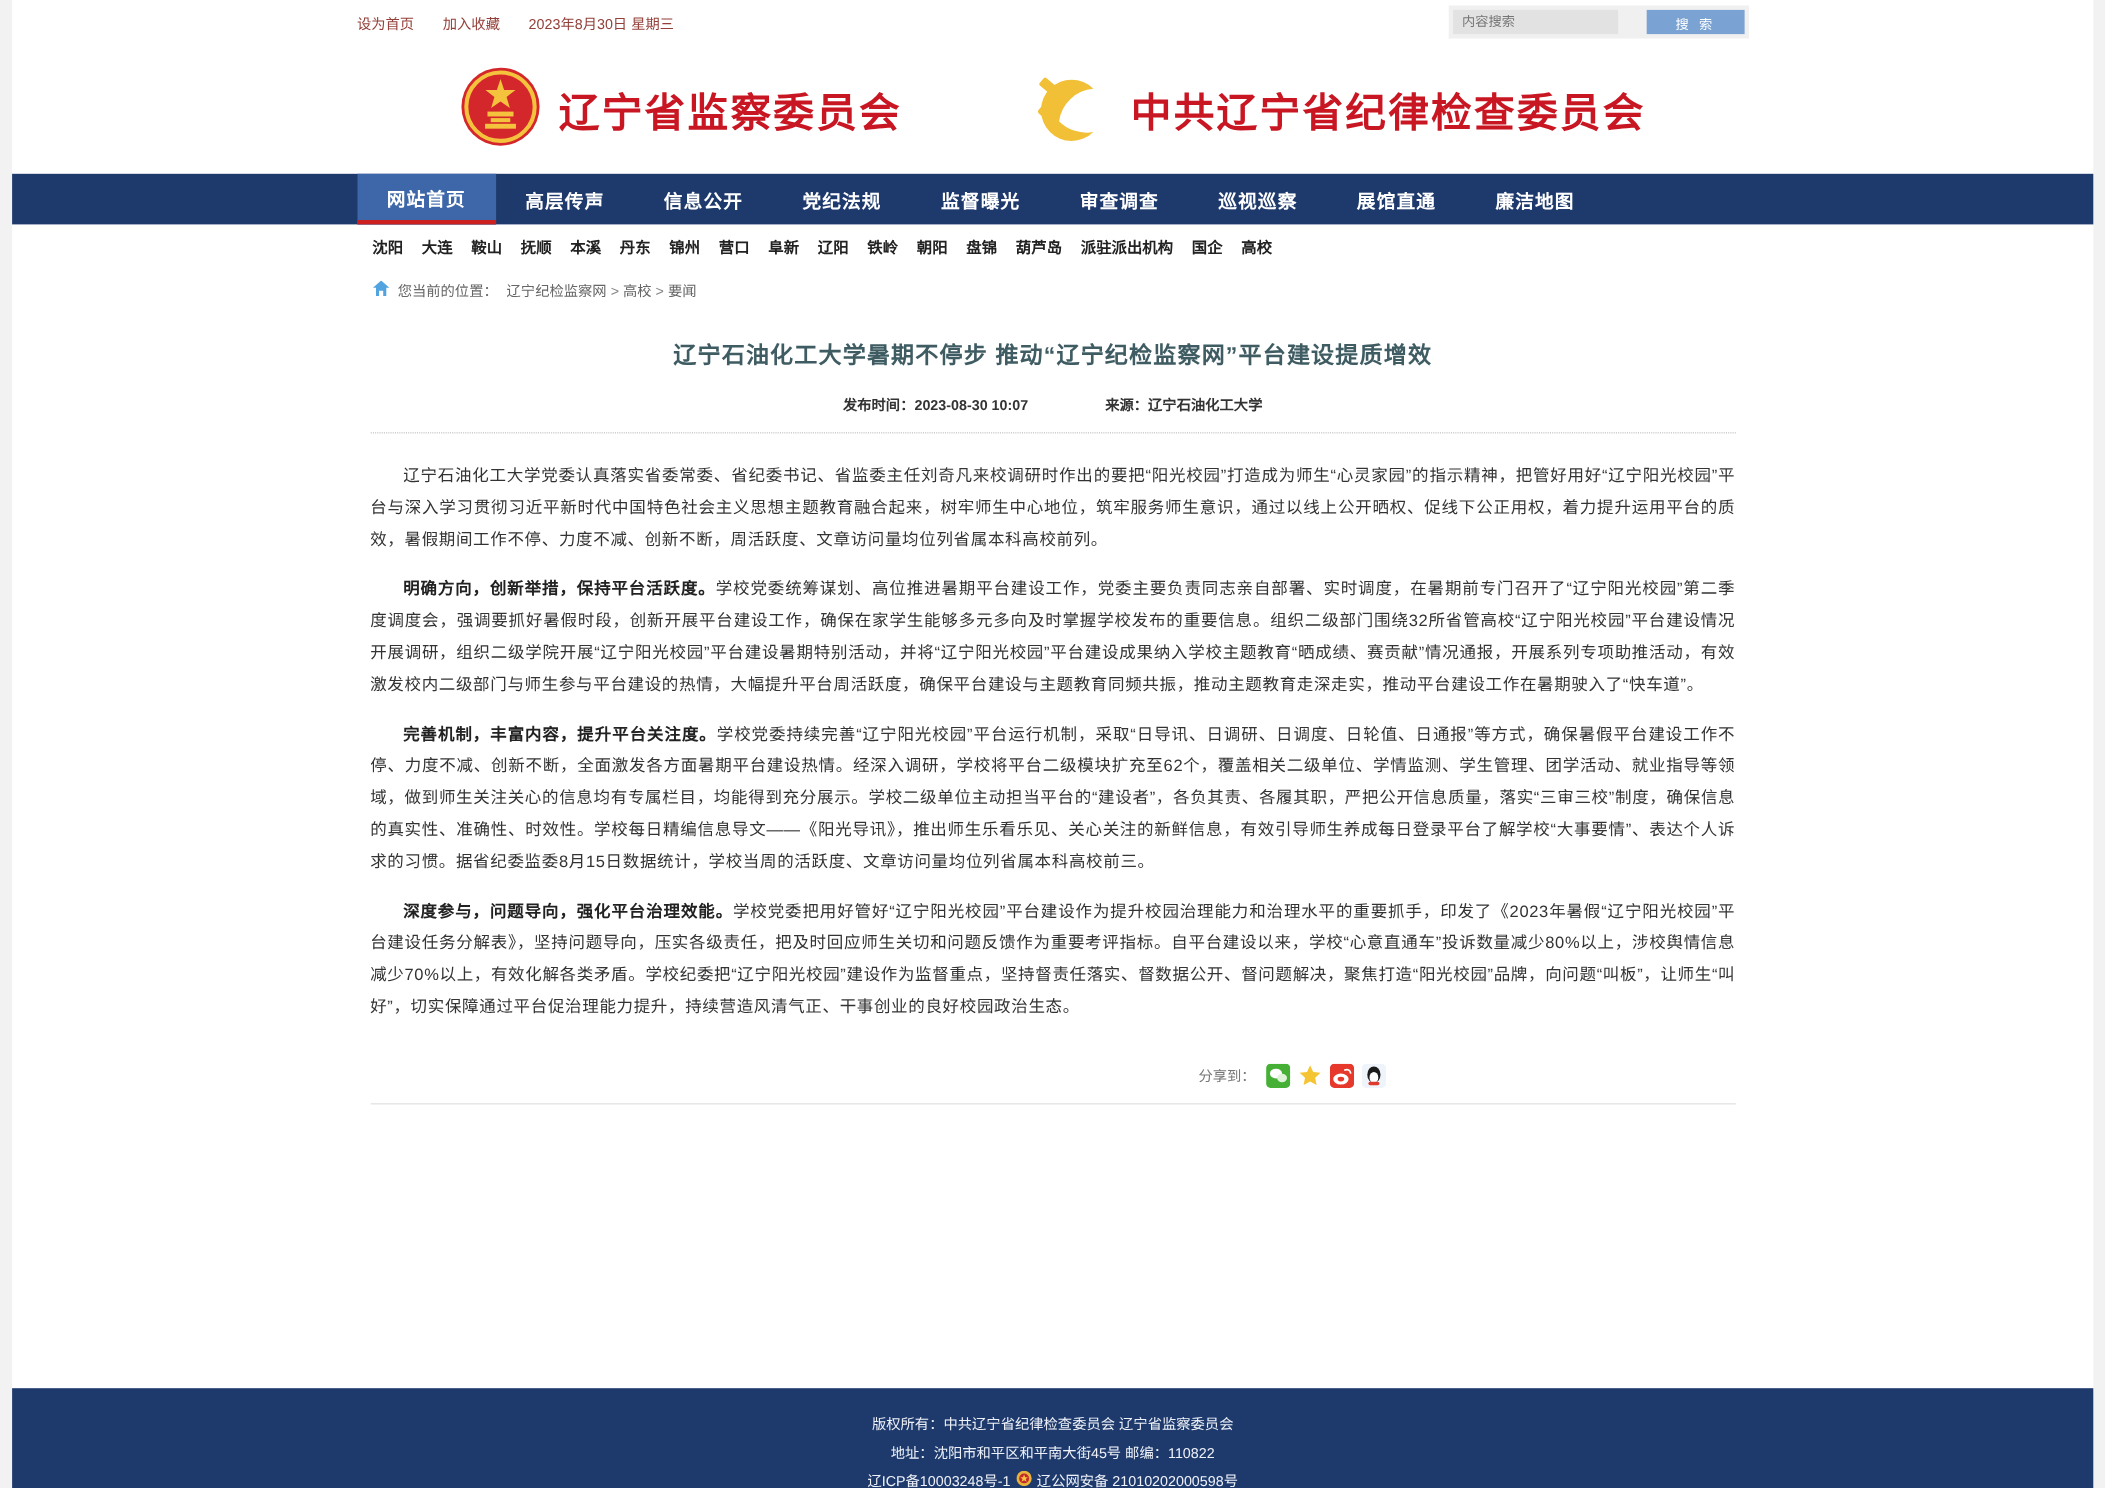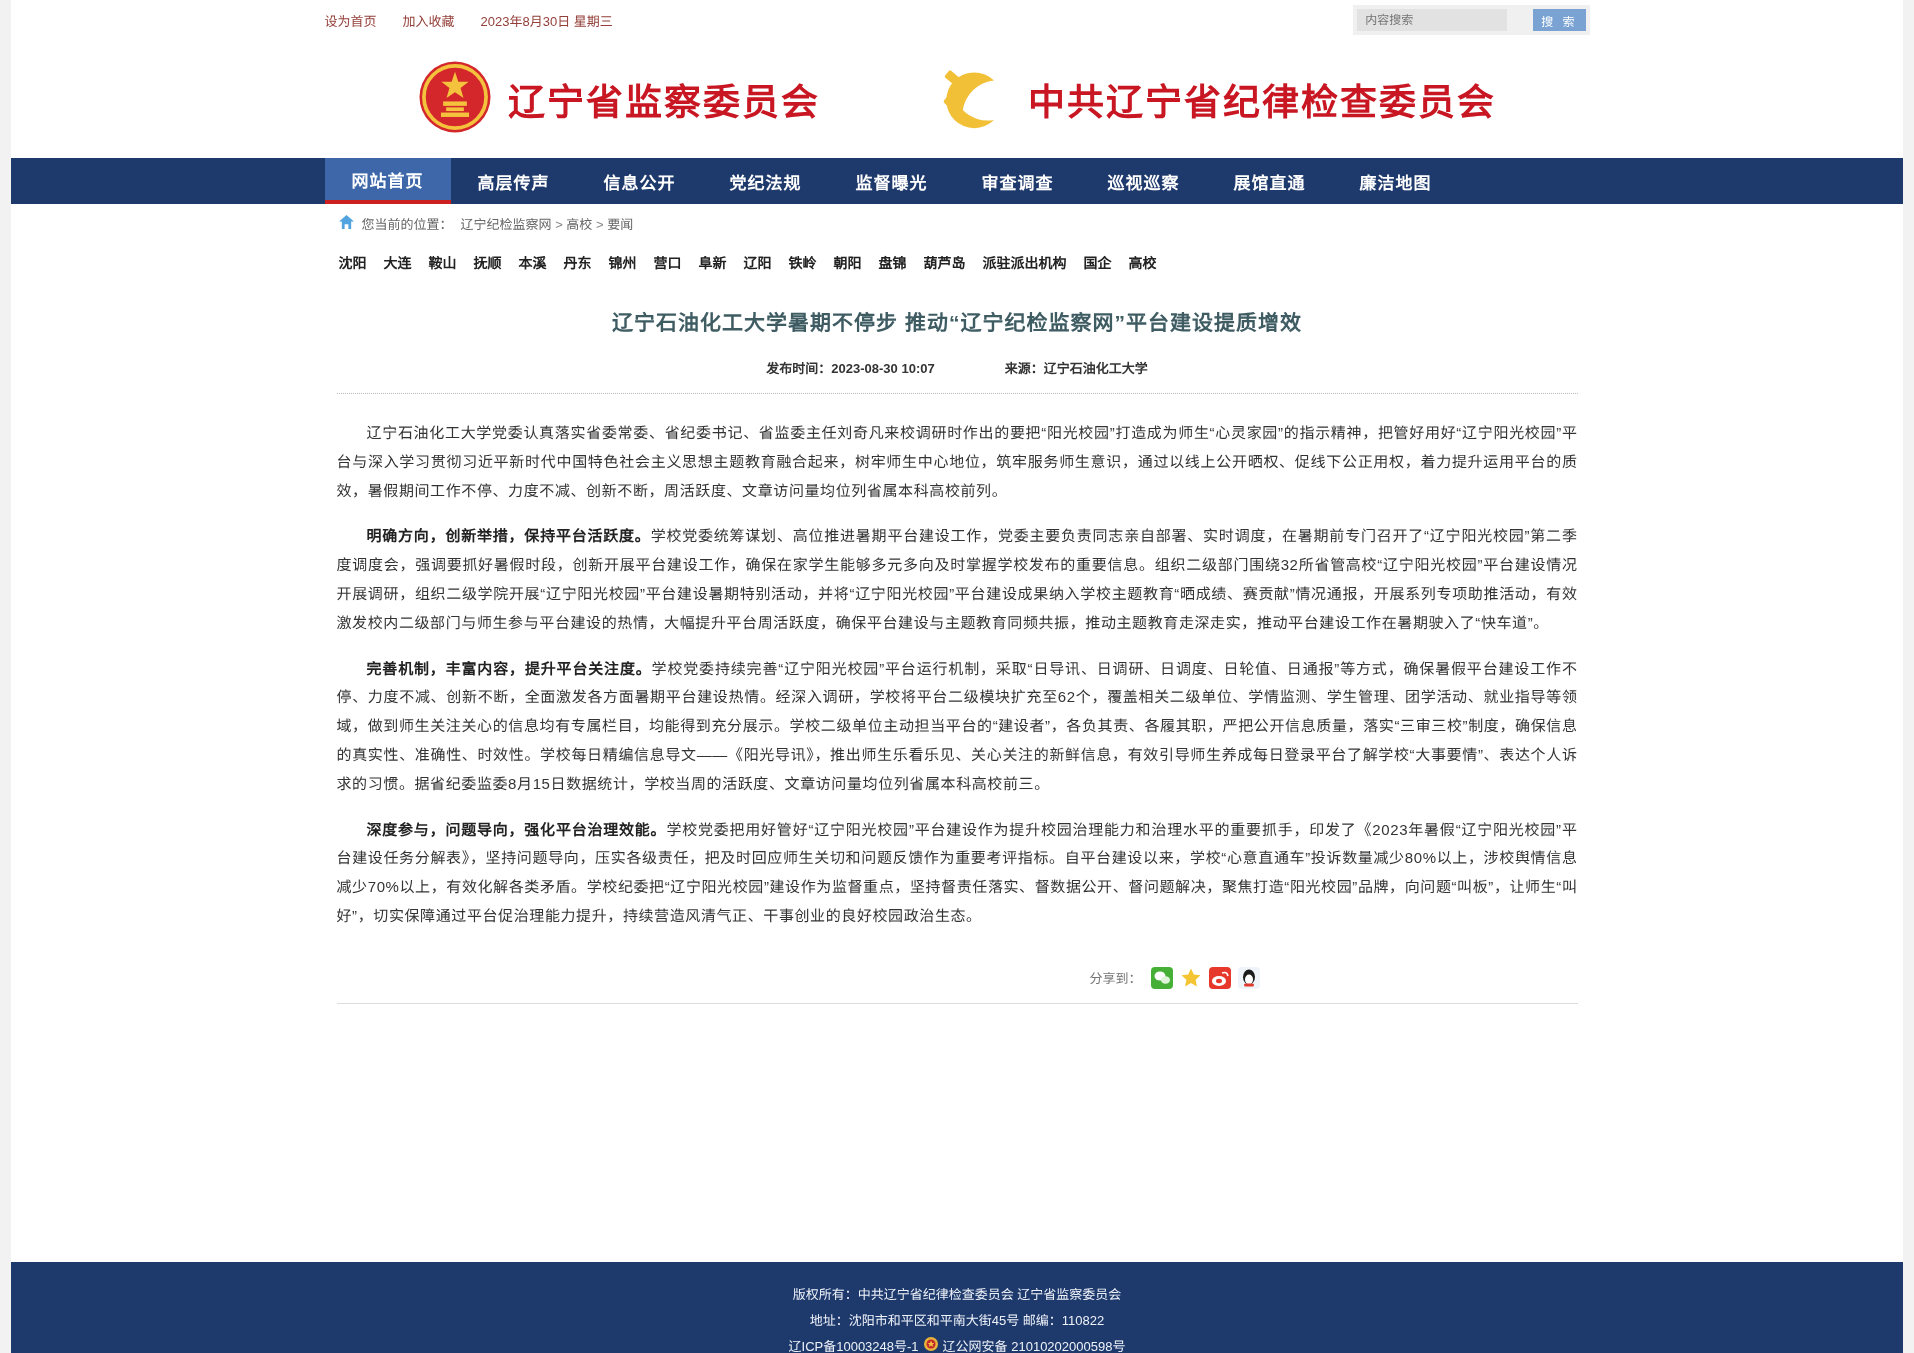--- a/index.html
+++ b/index.html
@@ -14,21 +14,21 @@
   }
   .site{width:1892px;margin:0 auto;background:#fff;height:100%;}
   .container{width:1265px;margin:0 auto;}
 
   
   .topbar{height:40px;display:flex;align-items:center;font-size:13px;}
   .topbar-left{display:flex;align-items:center;gap:26px;color:var(--topbar-link);}
   .topbar-left .tlink{cursor:pointer;}
   .topbar-right{margin-left:auto;display:flex;align-items:flex-start;background:#f0f0f0;padding:4px;}
   .search-input{width:150px;height:22px;border:0;background:#e2e2e2;font-size:12px;color:#555;padding:0 8px;outline:none;font-family:inherit;}
-  .search-btn{height:22px;border:0;background:var(--search-btn);color:#fff;font-size:12px;padding:0 8px;margin-left:26px;cursor:pointer;letter-spacing:3px;font-family:inherit;}
+  .search-btn{height:22px;border:0;background:var(--search-btn);color:#fff;font-size:12px;padding:0 26px;margin-left:26px;cursor:pointer;letter-spacing:3px;font-family:inherit;}
 
   
   .logo-row{height:118px;display:flex;align-items:center;justify-content:center;gap:110px;}
   .logo-group{display:flex;align-items:center;gap:16px;}
   .logo-title{font-size:37px;font-weight:bold;color:var(--brand-red);letter-spacing:2px;font-family:"Liberation Serif","DejaVu Serif",serif;}
 
   
   .nav-outer{background:var(--nav-bg);height:46px;}
   .nav-inner{display:flex;height:46px;}
   .nav-item{height:46px;display:flex;align-items:center;justify-content:center;padding:0 27px;
@@ -113,30 +113,20 @@
         <div class="nav-item active">网站首页</div>
         <div class="nav-item">高层传声</div>
         <div class="nav-item">信息公开</div>
         <div class="nav-item">党纪法规</div>
         <div class="nav-item">监督曝光</div>
         <div class="nav-item">审查调查</div>
         <div class="nav-item">巡视巡察</div>
         <div class="nav-item">展馆直通</div>
         <div class="nav-item">廉洁地图</div>
       </div>
-  </div>
-
-  <div class="container crumb">
-    <span>
-      <svg width="15" height="14" viewBox="0 0 16 15">
-        <path d="M8 0 L16 7 H13 V15 H10 V10 H6 V15 H3 V7 H0 Z" fill="#52a4e0"></path>
-      </svg>
-    </span>
-    <span>您当前的位置：</span>
-    <span id="crumb-items"><span class="seg">辽宁纪检监察网</span><span class="sep"> &gt; </span><span class="seg">高校</span><span class="sep"> &gt; </span><span class="seg">要闻</span></span>
   </div>
 
   <div class="container cities">
       <span class="city">沈阳</span>
       <span class="city">大连</span>
       <span class="city">鞍山</span>
       <span class="city">抚顺</span>
       <span class="city">本溪</span>
       <span class="city">丹东</span>
       <span class="city">锦州</span>
@@ -145,20 +135,30 @@
       <span class="city">辽阳</span>
       <span class="city">铁岭</span>
       <span class="city">朝阳</span>
       <span class="city">盘锦</span>
       <span class="city">葫芦岛</span>
       <span class="city">派驻派出机构</span>
       <span class="city">国企</span>
       <span class="city">高校</span>
     </div>
 
+  <div class="container crumb">
+    <span>
+      <svg width="15" height="14" viewBox="0 0 16 15">
+        <path d="M8 0 L16 7 H13 V15 H10 V10 H6 V15 H3 V7 H0 Z" fill="#52a4e0"></path>
+      </svg>
+    </span>
+    <span>您当前的位置：</span>
+    <span id="crumb-items"><span class="seg">辽宁纪检监察网</span><span class="sep"> &gt; </span><span class="seg">高校</span><span class="sep"> &gt; </span><span class="seg">要闻</span></span>
+  </div>
+
   <div class="container article">
     <div class="art-title">辽宁石油化工大学暑期不停步 推动“辽宁纪检监察网”平台建设提质增效</div>
     <div class="art-meta">
       <span>发布时间：2023-08-30 10:07</span>
       <span>来源：辽宁石油化工大学</span>
     </div>
     <div class="dotted"></div>
 
     <div class="art-body">
         <p>辽宁石油化工大学党委认真落实省委常委、省纪委书记、省监委主任刘奇凡来校调研时作出的要把“阳光校园”打造成为师生“心灵家园”的指示精神，把管好用好“辽宁阳光校园”平台与深入学习贯彻习近平新时代中国特色社会主义思想主题教育融合起来，树牢师生中心地位，筑牢服务师生意识，通过以线上公开晒权、促线下公正用权，着力提升运用平台的质效，暑假期间工作不停、力度不减、创新不断，周活跃度、文章访问量均位列省属本科高校前列。</p>

